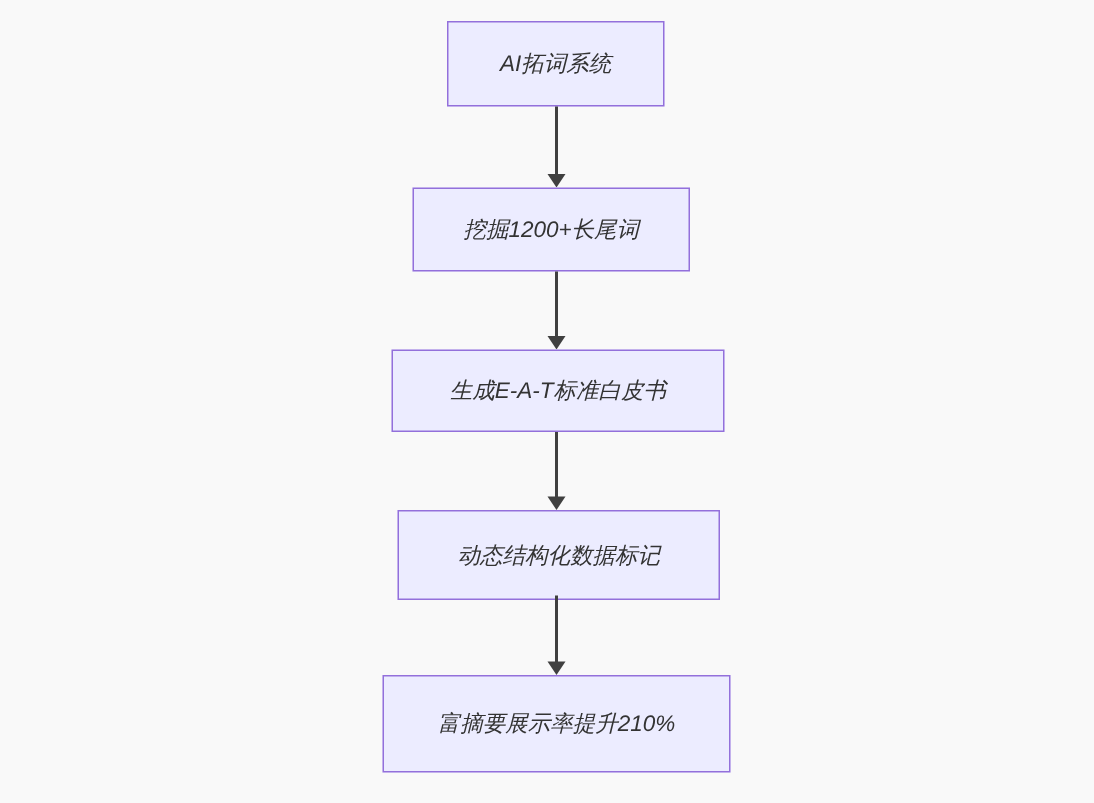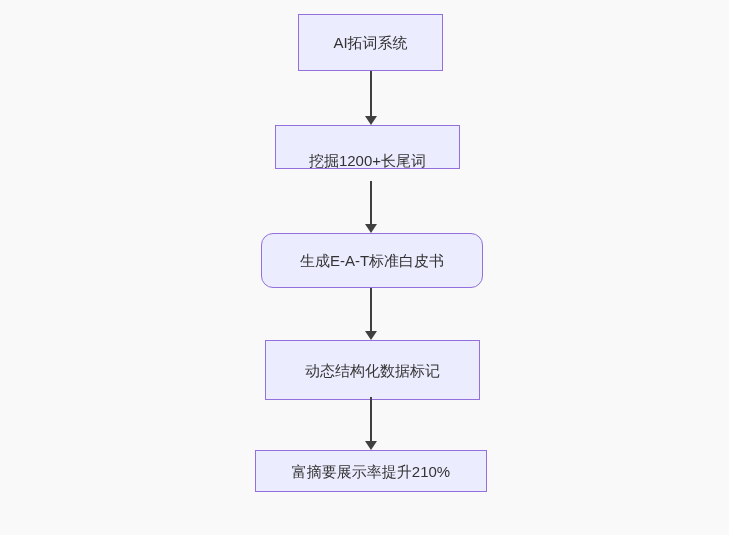--- a/index.html
+++ b/index.html
@@ -2,21 +2,21 @@
 <html style="--node-fill: #ECECFF; --node-border: #9370DB; --node-text: #333333; --edge: #404040; --background: #f9f9f9;"><head>
 <meta charset="utf-8">
 <style>
   :root {
     --node-fill: #ECECFF;
     --node-border: #9370DB;
     --node-text: #333333;
     --edge: #404040;
     --background: #f9f9f9;
   }
-  * { margin: 0; padding: 0; box-sizing: border-box; }
+  * { margin: 0; padding: 0; box-sizing: border-box; font-style: italic; }
   html, body {
     width: 729px; height: 535px;
     background: var(--background);
     font-family: "Liberation Sans", "DejaVu Sans", sans-serif;
     overflow: hidden;
   }
   .canvas {
     position: relative;
     width: 729px; height: 535px;
     background: var(--background);
@@ -27,24 +27,24 @@
     border: 1px solid var(--node-border);
     color: var(--node-text);
     display: flex;
     align-items: center;
     justify-content: center;
     font-size: 15px;
     line-height: 1;
     text-align: center;
   }
   .node-1 { left: 298px; top: 14px;  width: 145px; height: 57px; }
-  .node-2 { left: 275px; top: 125px; width: 185px; height: 44px; align-items: flex-end; }
-  .node-3 { left: 261px; top: 233px; width: 222px; height: 55px; border-radius: 12px; }
+  .node-2 { left: 275px; top: 125px; width: 185px; height: 56px; }
+  .node-3 { left: 261px; top: 233px; width: 222px; height: 55px; }
   .node-4 { left: 265px; top: 340px; width: 215px; height: 60px; }
-  .node-5 { left: 255px; top: 450px; width: 232px; height: 42px; }
+  .node-5 { left: 255px; top: 450px; width: 232px; height: 65px; }
   .arrow {
     position: absolute;
     left: 365px;
     width: 12px;
   }
   .arrow-1 { top: 71px;  height: 54px; }
   .arrow-2 { top: 181px; height: 52px; }
   .arrow-3 { top: 288px; height: 52px; }
   .arrow-4 { top: 397px; height: 53px; }
   .arrow .line {

